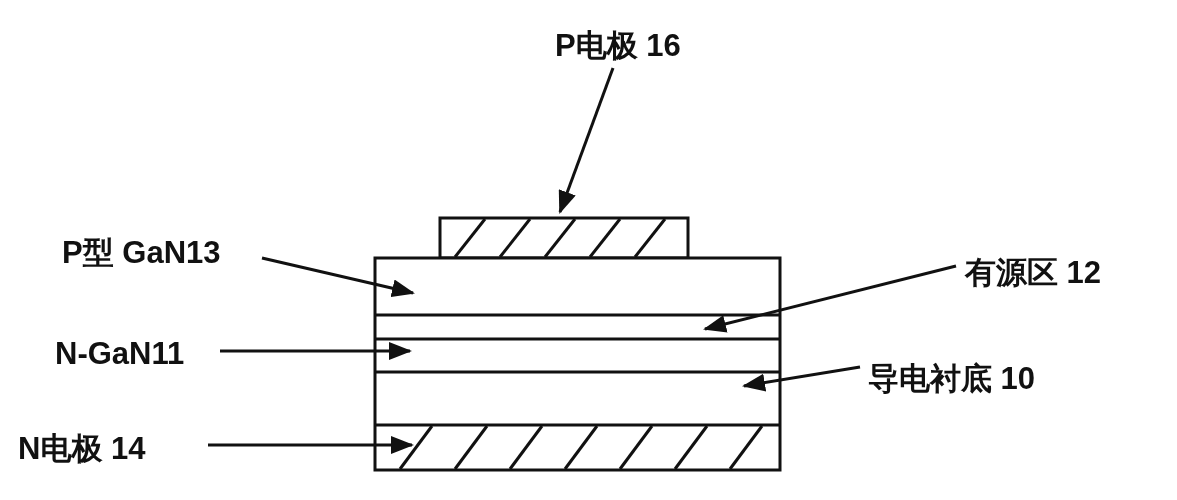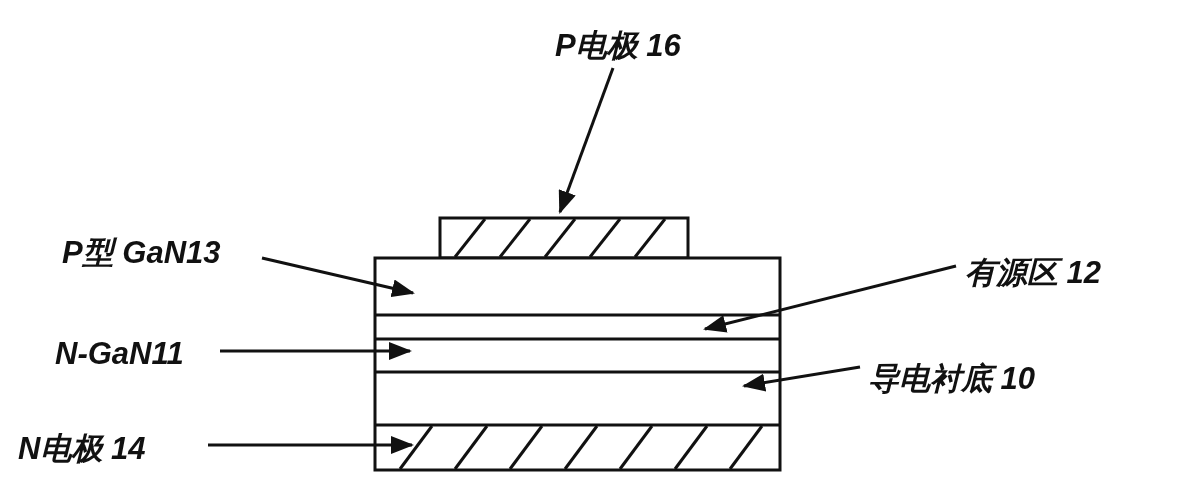--- a/index.html
+++ b/index.html
@@ -9,21 +9,20 @@
     width: 1177px;
     height: 500px;
     overflow: hidden;
     font-family: "Liberation Sans", "DejaVu Sans", sans-serif;
   }
   .figure-wrap {
     position: relative;
     width: 1177px;
     height: 372px;
     background: #ffffff;
-    font-style: italic;
   }
   svg {
     display: block;
   }
   text.diagram-label {
     font-family: "Liberation Sans", "DejaVu Sans", sans-serif;
     font-weight: bold;
     font-size: 31px;
     fill: #111111;
   }

